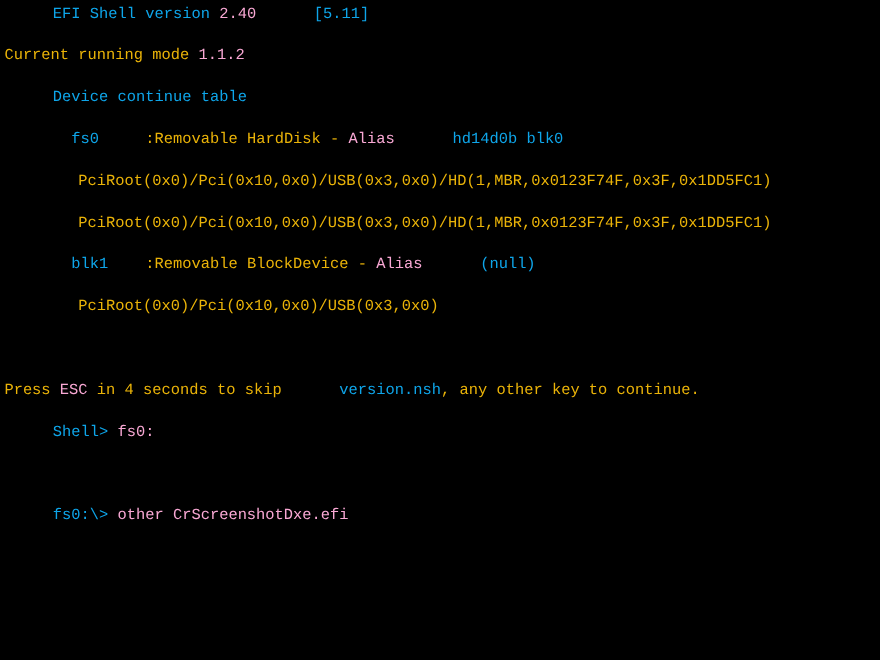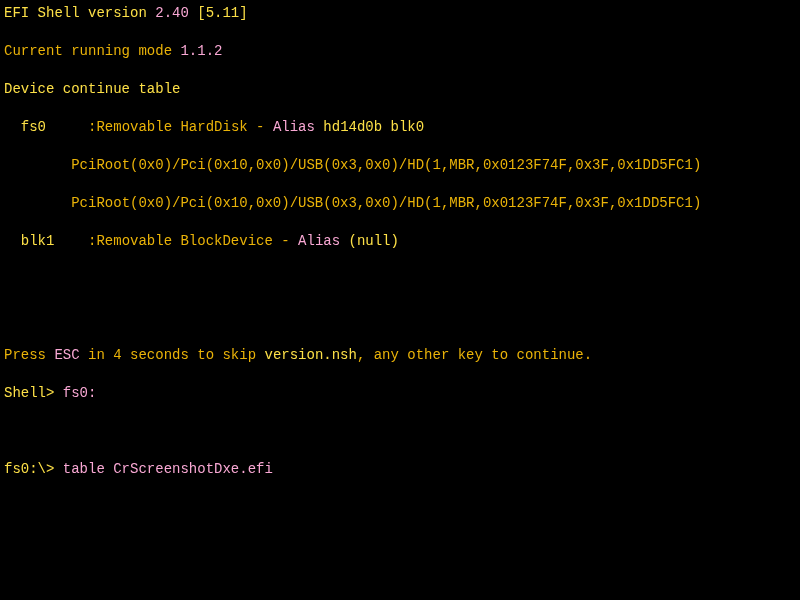--- a/index.html
+++ b/index.html
@@ -8,37 +8,37 @@
     background: #000;
     color: #aaa;
     font-family: "Courier New", monospace;
     font-size: 14px;
     line-height: 19px;
     width: 800px;
     height: 600px;
     box-sizing: border-box;
     overflow: hidden;
   }
-  .yellow { color: #fde047; }
+  .yellow { color: #0ea5e9; margin-left: 44px; }
   .white { color: #f9a8d4; }
   .gray { color: #eab308; }
   pre { margin: 0; font-family: inherit; white-space: pre; }
   .line { display: block; }
 </style>
 </head>
 <body>
 
 <pre><span class="line"><span class="yellow">EFI Shell version </span><span class="white">2.40</span><span class="yellow"> [5.11]</span></span>
 <span class="line"><span class="gray">Current running mode </span><span class="white">1.1.2</span></span>
 <span class="line"><span class="yellow">Device continue table</span></span>
 <span class="line"><span>  </span><span class="yellow">fs0</span><span class="gray">     :</span><span class="gray">Removable HardDisk</span><span class="gray"> - </span><span class="white">Alias </span><span class="yellow">hd14d0b blk0</span></span>
 <span class="line"><span>        </span><span class="gray">PciRoot(0x0)/Pci(0x10,0x0)/USB(0x3,0x0)/HD(1,MBR,0x0123F74F,0x3F,0x1DD5FC1)</span></span>
 <span class="line"><span>        </span><span class="gray">PciRoot(0x0)/Pci(0x10,0x0)/USB(0x3,0x0)/HD(1,MBR,0x0123F74F,0x3F,0x1DD5FC1)</span></span>
 <span class="line"><span>  </span><span class="yellow">blk1</span><span class="gray">    :</span><span class="gray">Removable BlockDevice</span><span class="gray"> - </span><span class="white">Alias </span><span class="yellow">(null)</span></span>
-<span class="line"><span>        </span></span>
+<span class="line"><span>        </span><span class="gray">PciRoot(0x0)/Pci(0x10,0x0)/USB(0x3,0x0)</span></span>
 <span class="line"> </span>
 <span class="line"><span class="gray">Press </span><span class="white">ESC</span><span class="gray"> in 4 seconds to skip </span><span class="yellow">version.nsh</span><span class="gray">, any other key to continue.</span></span>
 <span class="line"><span class="yellow">Shell&gt; </span><span class="white">fs0:</span></span>
 <span class="line"> </span>
-<span class="line"><span class="yellow">fs0:\&gt; </span><span class="white">table CrScreenshotDxe.efi</span></span>
+<span class="line"><span class="yellow">fs0:\&gt; </span><span class="white">other CrScreenshotDxe.efi</span></span>
 <span class="line"> </span>
 
 </pre>
 
 </body></html>

